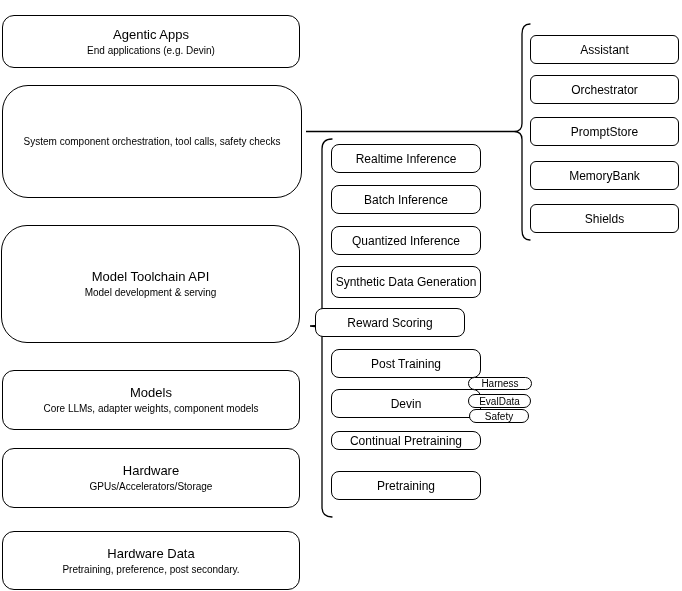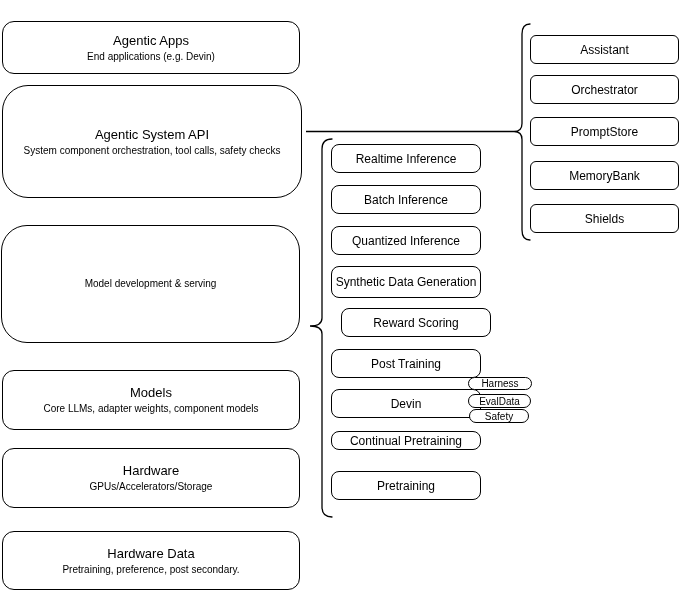--- a/index.html
+++ b/index.html
@@ -27,50 +27,50 @@
 </head>
 <body>
 
 <div class="canvas">
   <svg class="overlay" viewBox="0 0 682 591">
     <line fill="none" x1="306" y1="131.5" x2="514" y2="131.5" stroke="#000000" stroke-width="1.3"></line>
     <path fill="none" d="M 332 139 Q 322 139 322 149 L 322 318 Q 322 326 310 326 Q 322 326 322 334 L 322 507 Q 322 517 332 517" stroke="#000000" stroke-width="1.3" stroke-linecap="round"></path>
     <path fill="none" d="M 530 24 Q 522 24 522 34 L 522 123.5 Q 522 131.5 514 131.5 Q 522 131.5 522 139.5 L 522 230 Q 522 240 530 240" stroke="#000000" stroke-width="1.3" stroke-linecap="round"></path>
   </svg>
   <div>
-      <div class="layer-box" style="left: 2px; top: 21px; width: 298px; height: 53px; border-radius: 12px; text-align: center;">
+      <div class="layer-box" style="left: 2px; top: 15px; width: 298px; height: 53px; border-radius: 12px; text-align: center;">
         <div class="node-title">Agentic Apps</div>
         <div class="node-subtitle">End applications (e.g. Devin)</div>
       </div>
       <div class="layer-box" style="left: 2px; top: 85px; width: 300px; height: 113px; border-radius: 26px;">
-        <div class="node-title">Agentic System API</div>
         <div class="node-subtitle">System component orchestration, tool calls, safety checks</div>
       </div>
       <div class="layer-box" style="left: 1px; top: 225px; width: 299px; height: 118px; border-radius: 26px;">
+        <div class="node-title">Model Toolchain API</div>
         <div class="node-subtitle">Model development &amp; serving</div>
       </div>
       <div class="layer-box" style="left: 2px; top: 370px; width: 298px; height: 60px; border-radius: 12px;">
         <div class="node-title">Models</div>
         <div class="node-subtitle">Core LLMs, adapter weights, component models</div>
       </div>
       <div class="layer-box" style="left: 2px; top: 448px; width: 298px; height: 60px; border-radius: 12px;">
         <div class="node-title">Hardware</div>
         <div class="node-subtitle">GPUs/Accelerators/Storage</div>
       </div>
       <div class="layer-box" style="left: 2px; top: 531px; width: 298px; height: 59px; border-radius: 12px;">
         <div class="node-title">Hardware Data</div>
         <div class="node-subtitle">Pretraining, preference, post secondary.</div>
       </div>
     </div>
   <div>
       <div class="mid-box" style="left: 331px; top: 144px; width: 150px; height: 29px; border-radius: 8px;">Realtime Inference</div>
       <div class="mid-box" style="left: 331px; top: 185px; width: 150px; height: 29px; border-radius: 8px;">Batch Inference</div>
       <div class="mid-box" style="left: 331px; top: 226px; width: 150px; height: 29px; border-radius: 8px; text-align: right;">Quantized Inference</div>
       <div class="mid-box" style="left: 331px; top: 266px; width: 150px; height: 32px; border-radius: 8px;">Synthetic Data Generation</div>
-      <div class="mid-box" style="left: 341px; top: 308px; width: 150px; height: 29px; border-radius: 8px;">Reward Scoring</div>
+      <div class="mid-box" style="left: 315px; top: 308px; width: 150px; height: 29px; border-radius: 8px;">Reward Scoring</div>
       <div class="mid-box" style="left: 331px; top: 349px; width: 150px; height: 29px; border-radius: 8px;">Post Training</div>
       <div class="mid-box" style="left: 331px; top: 389px; width: 150px; height: 29px; border-radius: 8px;">Devin</div>
       <div class="mid-box" style="left: 331px; top: 431px; width: 150px; height: 19px; border-radius: 8px;">Continual Pretraining</div>
       <div class="mid-box" style="left: 331px; top: 471px; width: 150px; height: 29px; border-radius: 8px;">Pretraining</div>
     </div>
   <div>
       <div class="tag-pill" style="left: 468px; top: 377px; width: 64px; height: 13px;">Harness</div>
       <div class="tag-pill" style="left: 468px; top: 394px; width: 63px; height: 14px;">EvalData</div>
       <div class="tag-pill" style="left: 469px; top: 409px; width: 60px; height: 14px;">Safety</div>
     </div>

